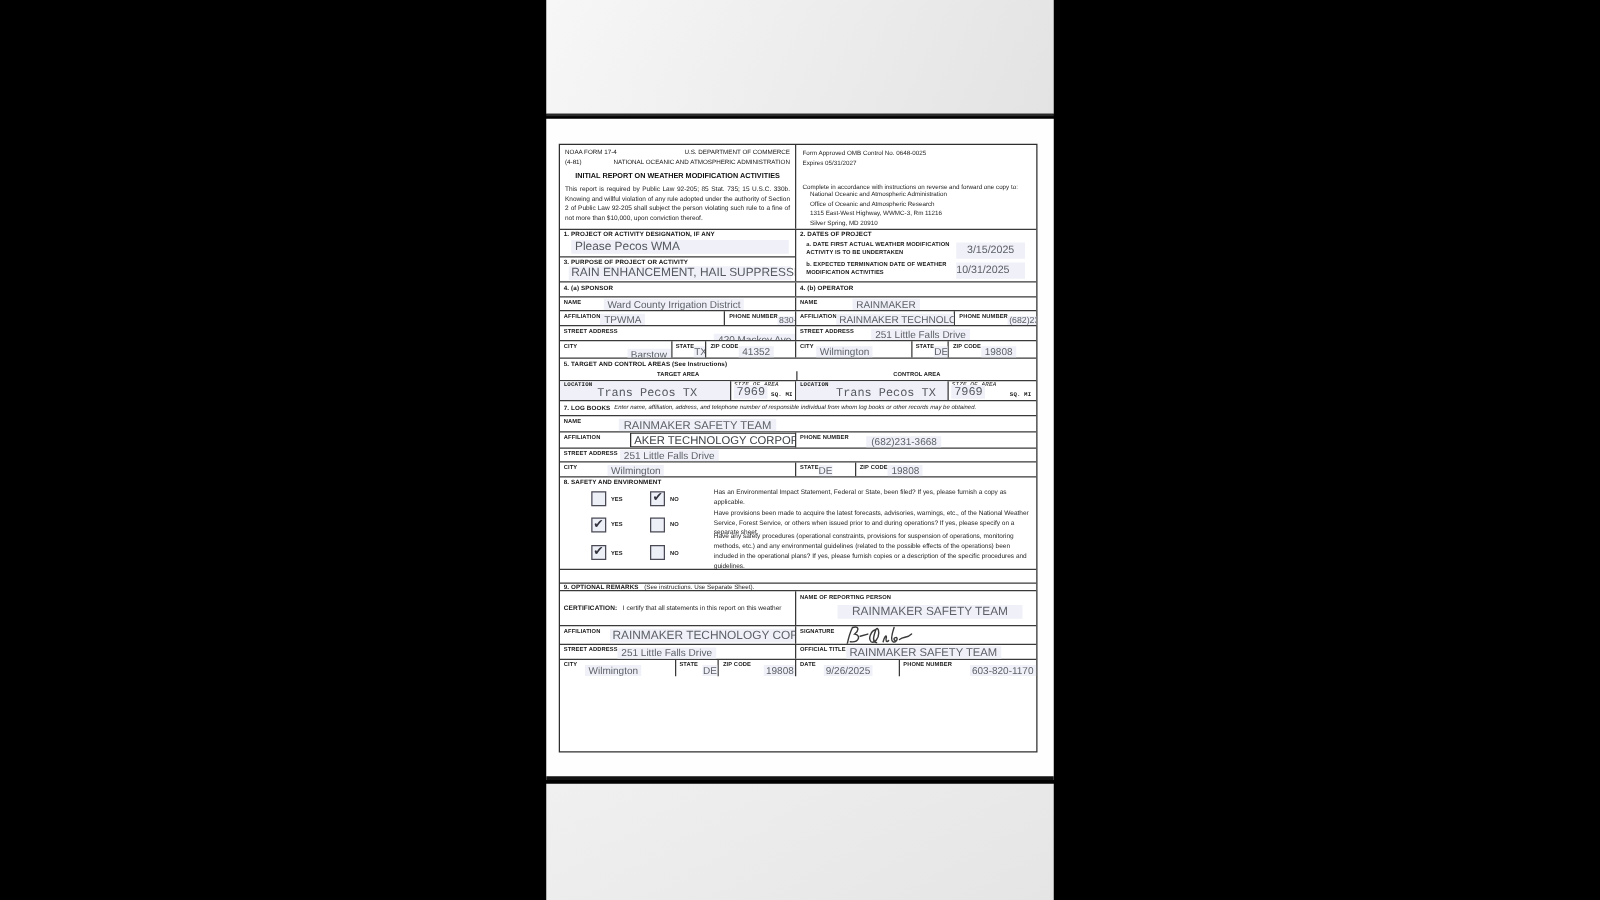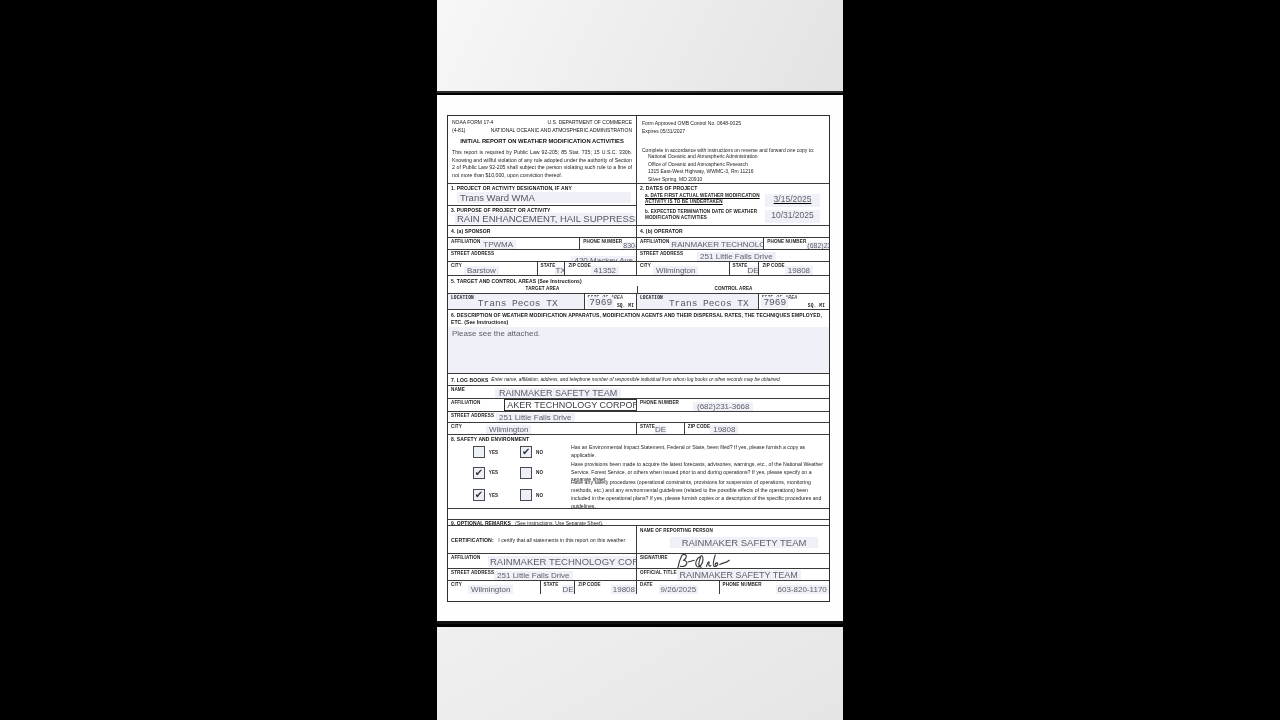--- a/index.html
+++ b/index.html
@@ -79,43 +79,53 @@
               <div>1315 East-West Highway, WWMC-3, Rm 11216</div>
               <div>Silver Spring, MD 20910</div>
             </div>
           </div>
         </div>
 
         <div class="r" style="height:42px;">
           <div class="c" style="width:190px; display:flex; flex-direction:column;">
             <div style="height:22px; border-bottom:1px solid #3a3a3a; padding:1px 3px;">
               <div class="lbl">1.  PROJECT OR ACTIVITY DESIGNATION, IF ANY</div>
-              <div class="bigval field" style="margin:1px 2px 0 6px; padding:0 3px;">Trans Ward WMA</div>
+              <div class="bigval field" style="margin:1px 2px 0 6px; padding:0 3px;">Please Pecos WMA</div>
             </div>
             <div style="height:19px; padding:1px 3px;">
               <div class="lbl">3.  PURPOSE OF PROJECT OR ACTIVITY</div>
               <div class="bigval field" style="margin:0 0 0 4px; padding:0 2px;">RAIN ENHANCEMENT, HAIL SUPPRESSION</div>
             </div>
           </div>
           <div class="c" style="width:193px; display:flex; flex-direction:column;">
             <div class="lbl" style="padding:1px 3px; height:9px;">2.  DATES OF PROJECT</div>
-            <div style="display:flex; height:16px; padding:0 3px 0 8px;text-decoration:underline;">
+            <div style="display:flex; height:16px; padding:0 3px 0 8px;">
               <div class="lbl2" style="width:118px; line-height:1.35;">a.  DATE FIRST ACTUAL WEATHER MODIFICATION ACTIVITY IS TO BE UNDERTAKEN</div>
               <div class="val field" style="flex:1; margin:1px 6px 2px 2px; text-align:center; font-size:8.5px;">3/15/2025</div>
             </div>
             <div style="display:flex; height:16px; padding:0 3px 0 8px;">
               <div class="lbl2" style="width:118px; line-height:1.35;">b.  EXPECTED TERMINATION DATE OF WEATHER MODIFICATION ACTIVITIES</div>
-              <div class="val field" style="flex:1; margin:1px 6px 2px 2px; text-align:center; font-size:8.5px;">10/31/2025</div>
+              <div class="val field" style="flex:1; margin:1px 6px 2px 2px; text-align:left; font-size:8.5px;">10/31/2025</div>
             </div>
           </div>
         </div>
 
         <div class="r" style="height:12px;">
           <div class="c lbl pad" style="width:190px;">4. (a)  SPONSOR</div>
           <div class="c lbl pad" style="width:193px;">4. (b)  OPERATOR</div>
+        </div>
+        <div class="r" style="height:11px;">
+          <div class="c cell" style="width:190px;">
+            <span class="lbl2">NAME</span>
+            <span class="val field" style="margin-left:18px; padding:0 3px;">Ward County Irrigation District</span>
+          </div>
+          <div class="c cell" style="width:193px;">
+            <span class="lbl2">NAME</span>
+            <span class="val field" style="margin-left:28px; padding:0 3px;">RAINMAKER</span>
+          </div>
         </div>
         <div class="r" style="height:12px;">
           <div class="c cell" style="width:133px;">
             <span class="lbl2">AFFILIATION</span>
             <span class="val field" style="padding:0 3px;">TPWMA</span>
           </div>
           <div class="c cell" style="width:57px;">
             <span class="lbl2">PHONE NUMBER</span>
             <span class="val field" style="font-size:7px; padding:0 1px;">830-569-4186</span>
           </div>
@@ -132,21 +142,21 @@
           <div class="c cell" style="width:190px;flex-direction:column;">
             <span class="lbl2">STREET ADDRESS</span>
             <span class="val field" style="margin-left:12px; padding:0 3px;">420 Mackey Ave</span>
           </div>
           <div class="c cell" style="width:193px;">
             <span class="lbl2">STREET ADDRESS</span>
             <span class="val field" style="margin-left:14px; padding:0 3px;">251 Little Falls Drive</span>
           </div>
         </div>
         <div class="r" style="height:14px;">
-          <div class="c cell" style="width:90px;">
+          <div class="c cell" style="width:90px;flex-direction:column;">
             <span class="lbl2">CITY</span>
             <span class="val field" style="margin-left:2px; padding:0 3px;">Barstow</span>
           </div>
           <div class="c cell" style="width:28px;">
             <span class="lbl2">STATE</span>
             <span class="val field">TX</span>
           </div>
           <div class="c cell" style="width:72px;">
             <span class="lbl2">ZIP CODE</span>
             <span class="val field" style="padding:0 3px;">41352</span>
@@ -186,26 +196,20 @@
             <span class="lbl2">LOCATION</span>
             <span class="bigval" style="margin-left:6px;">Trans Pecos TX</span>
           </div>
           <div class="c" style="width:70px;">
             <span class="lbl2 it" style="position:absolute; top:1px; left:2px;">SIZE OF AREA</span>
             <span class="bigval field" style="position:absolute; bottom:1px; left:2px; padding:0 2px;">7969</span>
             <span class="lbl2" style="position:absolute; bottom:1px; right:4px;">SQ. MI</span>
           </div>
         </div>
 
-        <div class="r" style="height:64px; flex-direction:column;">
-          <div class="lbl" style="padding:2px 3px 1px 3px; line-height:1.4;">6.  DESCRIPTION OF WEATHER MODIFICATION APPARATUS, MODIFICATION AGENTS AND THEIR DISPERSAL RATES, THE TECHNIQUES EMPLOYED, ETC.  (See Instructions)</div>
-          <div class="field" style="flex:1; margin:0;">
-            <div class="val" style="padding:2px 4px; white-space:normal;">Please see the attached.</div>
-          </div>
-        </div>
 
         <div class="r" style="height:12px; align-items:center; border-bottom:1px solid #3a3a3a;">
           <span class="lbl" style="padding:0 3px;">7.  LOG BOOKS</span>
           <span class="it">Enter name, affiliation, address, and telephone number of responsible individual from whom log books or other records may be obtained.</span>
         </div>
         <div class="r" style="height:13px;">
           <div class="c cell" style="width:383px;">
             <span class="lbl2">NAME</span>
             <span class="val field" style="margin-left:30px; padding:0 4px; font-size:9px;">RAINMAKER SAFETY TEAM</span>
           </div>

